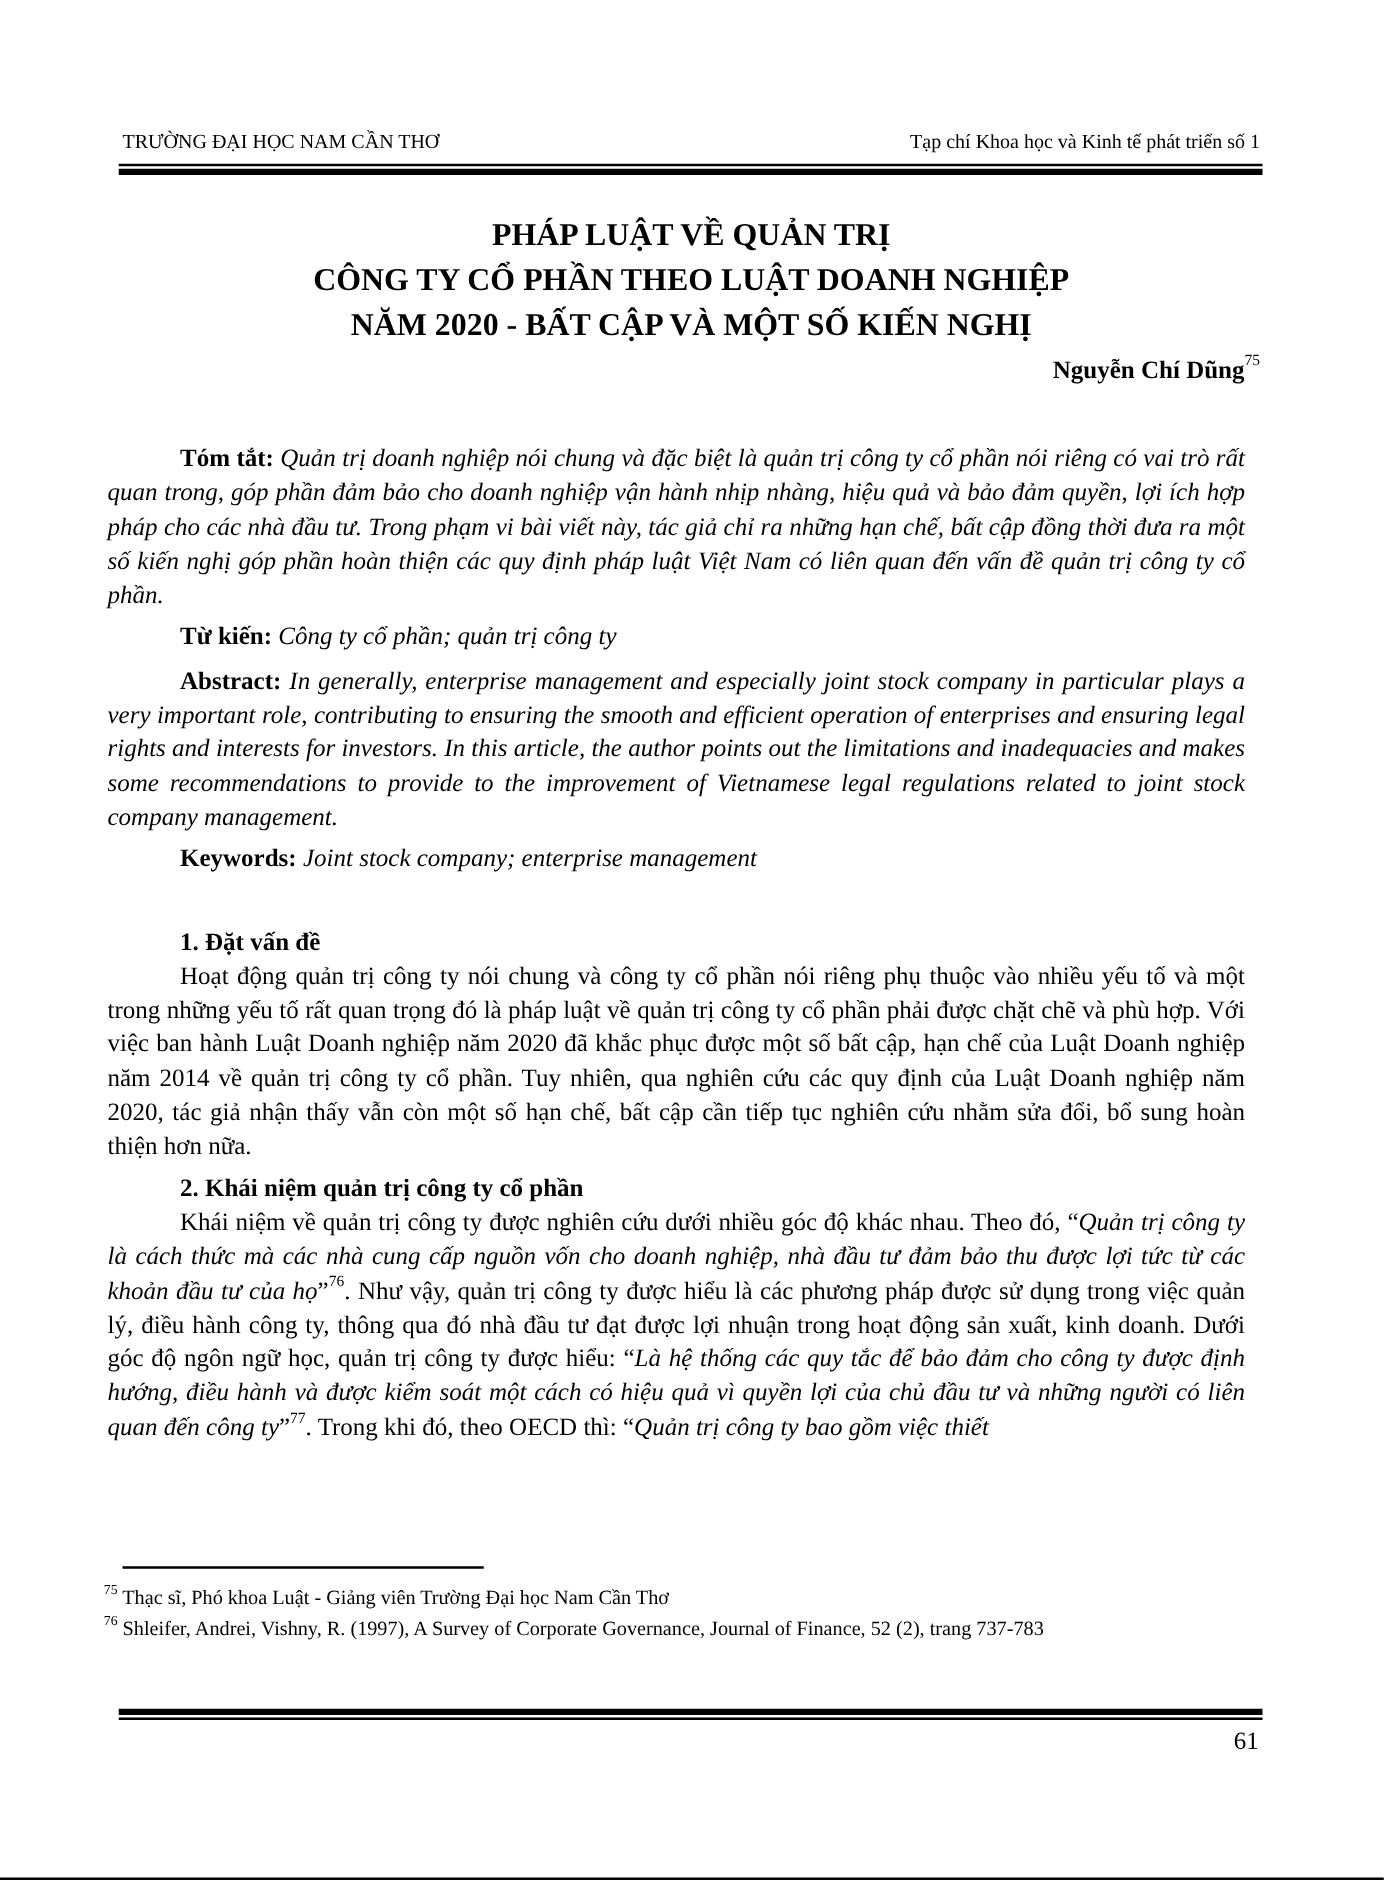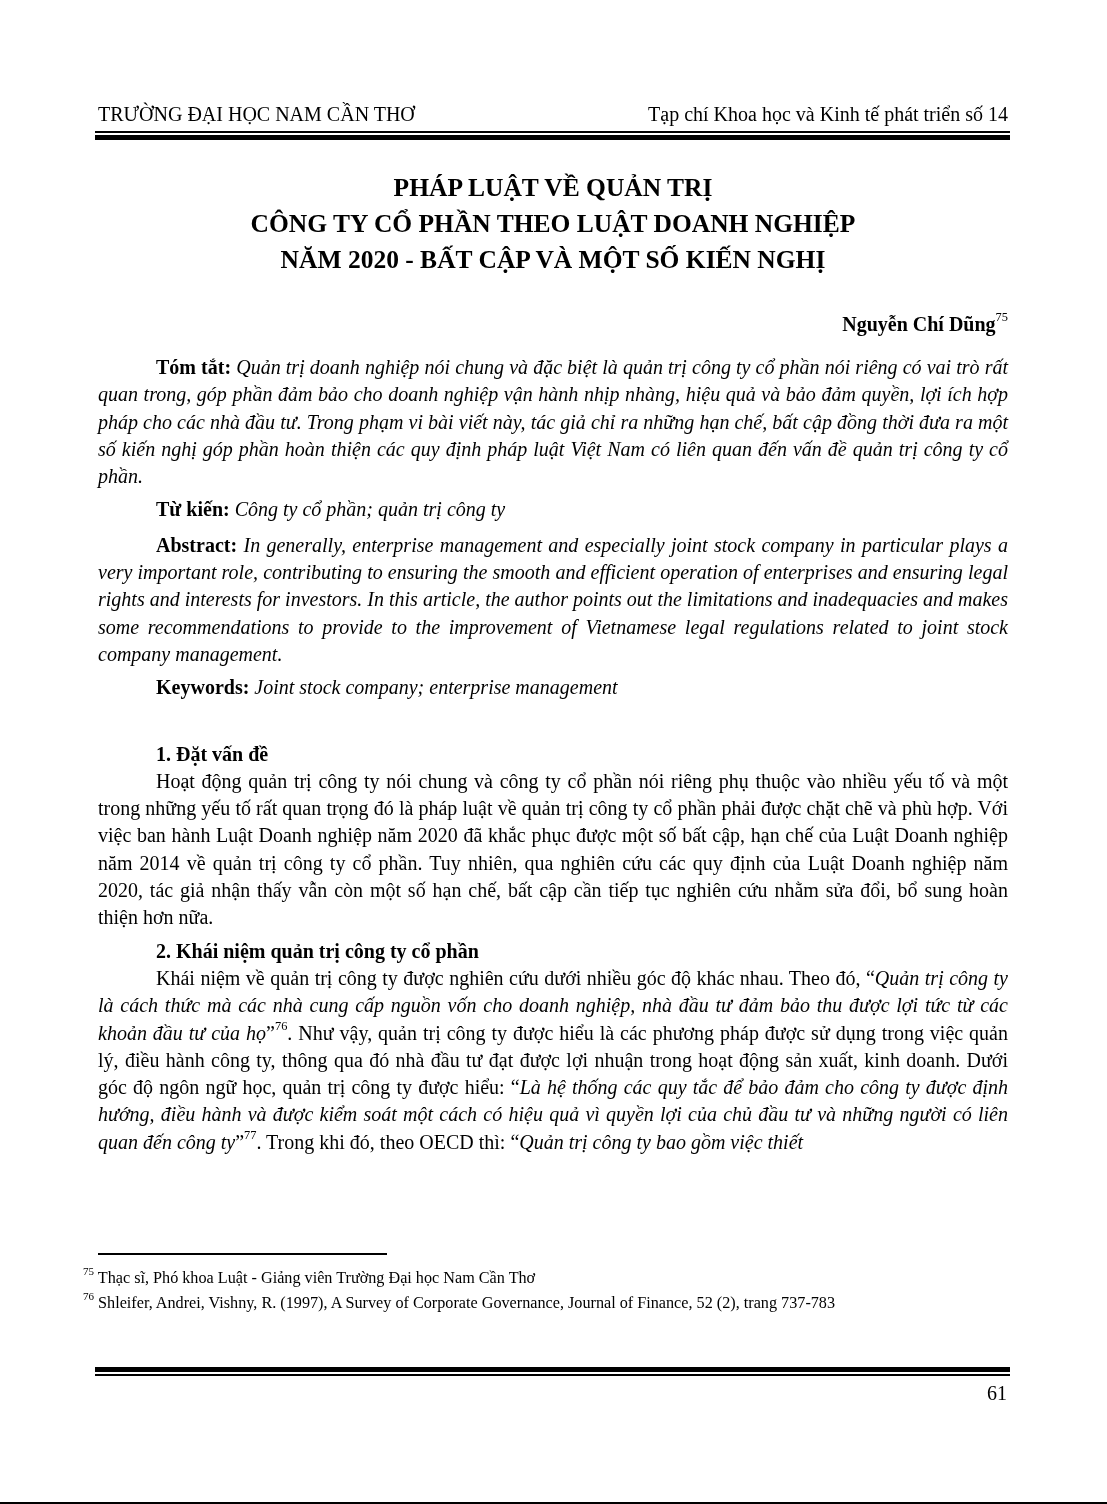--- a/index.html
+++ b/index.html
@@ -4,41 +4,40 @@
 <style>
   html, body { margin: 0; padding: 0; background: #ffffff; }
   body {
     width: 1107px; height: 1504px; position: relative; overflow: hidden;
     font-family: "Liberation Serif", "DejaVu Serif", serif; color: #000;
   }
   .page { position: absolute; left: 0; top: 0; width: 1107px; height: 1504px; }
   .running-header {
     position: absolute; left: 98px; top: 102px; width: 910px;
     display: flex; justify-content: space-between; align-items: center;
-    font-size: 20px; line-height: 24px;
+    font-size: 16px; line-height: 24px;
   }
   .rule-header { position: absolute; left: 95px; top: 131px; width: 915px; }
   .rule-header .thin { height: 2px; background: #000; }
   .rule-header .gap { height: 2px; }
   .rule-header .thick { height: 5px; background: #000; }
 
   .title {
     position: absolute; left: 98px; top: 170px; width: 910px;
     text-align: center; font-weight: bold; font-size: 25.5px; line-height: 36px;
   }
   .title div { white-space: nowrap; }
   .author {
     position: absolute; right: 99px; top: 281px; font-weight: bold; font-size: 20px; line-height: 30px;
     white-space: nowrap;
-    margin-top: 28px;
   }
   sup { font-size: 0.62em; line-height: 0; position: relative; top: -0.15em; vertical-align: super; font-weight: normal; }
 
   .body-text {
-    position: absolute; left: 98px; top: 354px; width: 910px;
+    position: absolute; left: 86px; top: 354px; width: 910px;
     font-size: 20px; line-height: 27.3px; text-align: justify;
   }
   .para { margin: 0; text-indent: 58px; }
   .para.tight { margin-top: 6px; }
   .para.sp { margin-top: 8px; }
   .lbl { font-weight: bold; font-style: normal; }
   .ital { font-style: italic; }
   .heading { font-weight: bold; text-indent: 58px; margin: 0; }
   .heading.h1 { margin-top: 39px; }
   .heading.h2 { margin-top: 6px; }
@@ -60,21 +59,21 @@
   }
   .bottom-edge { position: absolute; left: 0; top: 1502px; width: 1107px; height: 2px; background: #000; }
 </style>
 </head>
 <body>
 
 <div class="page">
 
   <div class="running-header">
     <span>TRƯỜNG ĐẠI HỌC NAM CẦN THƠ</span>
-    <span>Tạp chí Khoa học và Kinh tế phát triển số 14</span>
+    <span>Tạp chí Khoa học và Kinh tế phát triển số 1</span>
   </div>
   <div class="rule-header">
     <div class="thin"></div>
       <div class="gap"></div>
       <div class="thick"></div>
   </div>
 
   <div class="title">
     <div>PHÁP LUẬT VỀ QUẢN TRỊ</div>
     <div>CÔNG TY CỔ PHẦN THEO LUẬT DOANH NGHIỆP</div>

